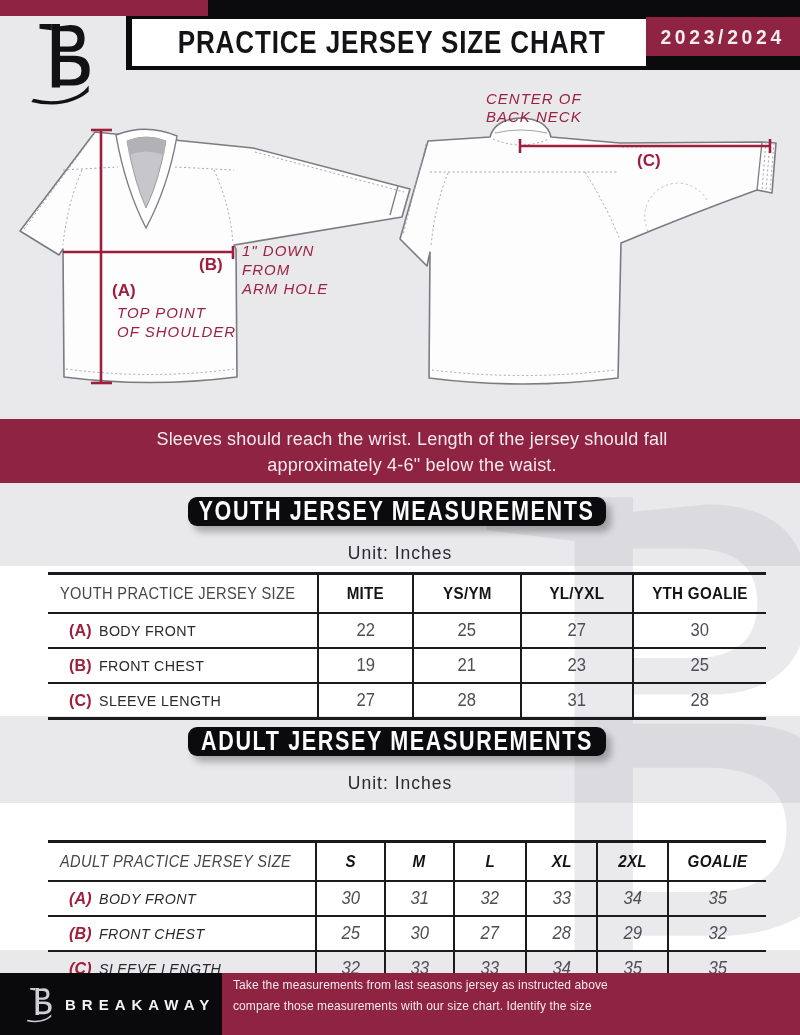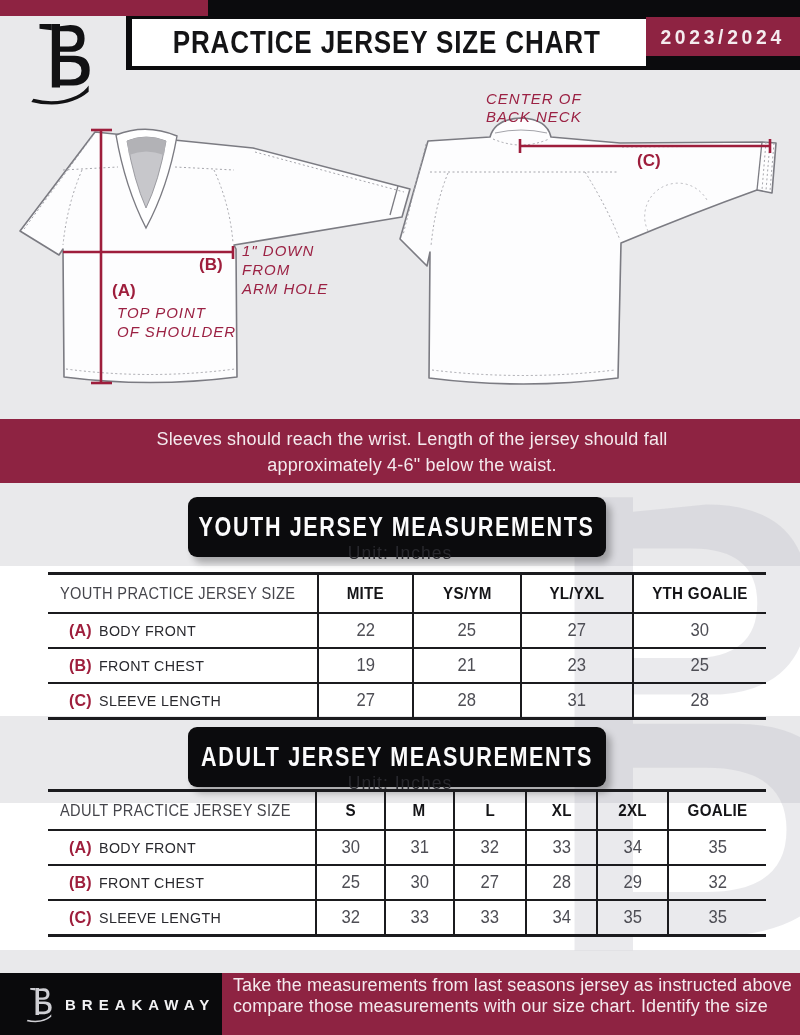--- a/index.html
+++ b/index.html
@@ -12,49 +12,49 @@
   .abs{position:absolute;}
   
   .band{position:absolute;left:0;width:800px;background:#ffffff;}
   .band-1{top:566px;height:150px;}
   .band-2{top:803px;height:147px;}
   .watermark{position:absolute;left:398px;top:468px;width:470px;height:614px;pointer-events:none;}
   
   .hdr-black{left:126px;top:0;width:674px;height:70px;background:#0b0b0d;}
   .hdr-strip{left:0;top:0;width:208px;height:16px;background:#8e2342;}
   .hdr-title{left:132px;top:19px;width:514px;height:47px;background:#ffffff;
-    display:flex;align-items:center;justify-content:flex-start;}
+    display:flex;align-items:center;justify-content:flex-end;}
   .hdr-title span{font-size:31px;font-weight:800;color:#141416;letter-spacing:1px;
     display:inline-block;transform:scaleX(.84);white-space:nowrap;}
   .hdr-year{left:646px;top:17px;width:154px;height:39px;background:#8e2342;
     display:flex;align-items:center;justify-content:center;}
   .hdr-year span{font-size:21px;font-weight:700;color:#f4ebee;letter-spacing:4px;
     display:inline-block;transform:scaleX(.92);white-space:nowrap;}
   .hdr-logo{left:27px;top:20px;width:66px;height:86px;}
   
   .notice{left:0;top:419px;width:800px;height:64px;background:#8e2342;
     color:#f4e9ed;text-align:center;font-size:18px;line-height:26px;
     padding-top:7px;box-sizing:border-box;letter-spacing:.2px;padding-left:24px;}
   
-  .pill{left:188px;width:418px;height:60px;background:#0b0b0d;border-radius:9px;
+  .pill{left:188px;width:418px;height:29px;background:#0b0b0d;border-radius:9px;
     display:flex;align-items:center;justify-content:center;
     box-shadow:5px 6px 7px rgba(0,0,0,.28);}
   .pill span{color:#fbfbfc;font-size:27px;font-weight:800;letter-spacing:2px;
     display:inline-block;transform:scaleX(.8);white-space:nowrap;}
   .pill-youth{top:497px;}
   .pill-adult{top:727px;}
   .unit{left:0;width:800px;text-align:center;font-size:17.5px;
     color:#28282d;letter-spacing:1px;}
   .unit-youth{top:543px;}
   .unit-adult{top:773px;}
   
   table.tbl{position:absolute;left:48px;width:718px;border-collapse:collapse;table-layout:fixed;
     border-top:3px solid #1b1b1e;border-bottom:3px solid #1b1b1e;background:transparent;}
   .tbl-youth{top:572px;}
-  .tbl-adult{top:789px;}
+  .tbl-adult{top:840px;font-style:italic;}
   .tbl th{height:37px;border-bottom:2.5px solid #1b1b1e;font-weight:400;padding:0;}
   .tbl td{height:33px;border-bottom:2.5px solid #1b1b1e;padding:0;}
   .tbl tr:last-child td{border-bottom:none;}
   .tbl th + th, .tbl td + td{border-left:2.5px solid #1b1b1e;}
   .tbl .h-size{text-align:left;padding-left:12px;}
   .tbl .h-size span{font-size:17px;color:#45454b;letter-spacing:.4px;
     display:inline-block;transform:scaleX(.86);transform-origin:0 50%;white-space:nowrap;}
   .tbl .h-col{text-align:center;}
   .tbl .h-col span{font-size:16.5px;font-weight:700;color:#141417;letter-spacing:.3px;
     display:inline-block;transform:scaleX(.92);white-space:nowrap;}
@@ -62,21 +62,21 @@
   .tbl td.lblcell .key{color:#9e1e3c;font-weight:800;font-size:16px;letter-spacing:.2px;}
   .tbl td.lblcell .lbl{color:#29292e;font-size:15px;letter-spacing:.4px;margin-left:7px;
     display:inline-block;transform:scaleX(.95);transform-origin:0 50%;}
   .tbl td.val{text-align:center;}
   .tbl td.val span{font-size:17.5px;color:#4e4e55;display:inline-block;transform:scaleX(.95);}
   
   .ftr-black{left:0;top:973px;width:222px;height:62px;background:#0a0a0c;
     display:flex;align-items:center;padding-left:25px;box-sizing:border-box;}
   .ftr-brand{color:#f2f2f4;font-size:15px;font-weight:700;letter-spacing:6px;margin-left:12px;white-space:nowrap;}
   .ftr-maroon{left:222px;top:973px;width:578px;height:62px;background:#8e2342;
-    color:#f4e9ed;font-size:18px;line-height:20.5px;
+    color:#f4e9ed;font-size:12px;line-height:20.5px;
     padding:2px 0 0 11px;box-sizing:border-box;letter-spacing:.1px;white-space:nowrap;}
   
   .diagram{left:0;top:80px;width:800px;height:338px;}
   .diagram svg text{font-family:"Liberation Sans",sans-serif;}
   .ann-cap{font-style:italic;font-size:15px;fill:#9b2143;letter-spacing:1px;}
   .ann-key{font-weight:800;font-size:17px;fill:#9e1e3c;}
 </style>
 </head>
 <body>
 

